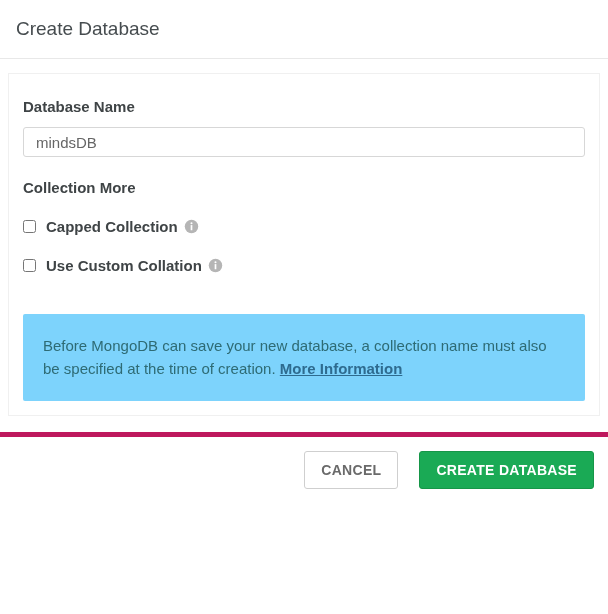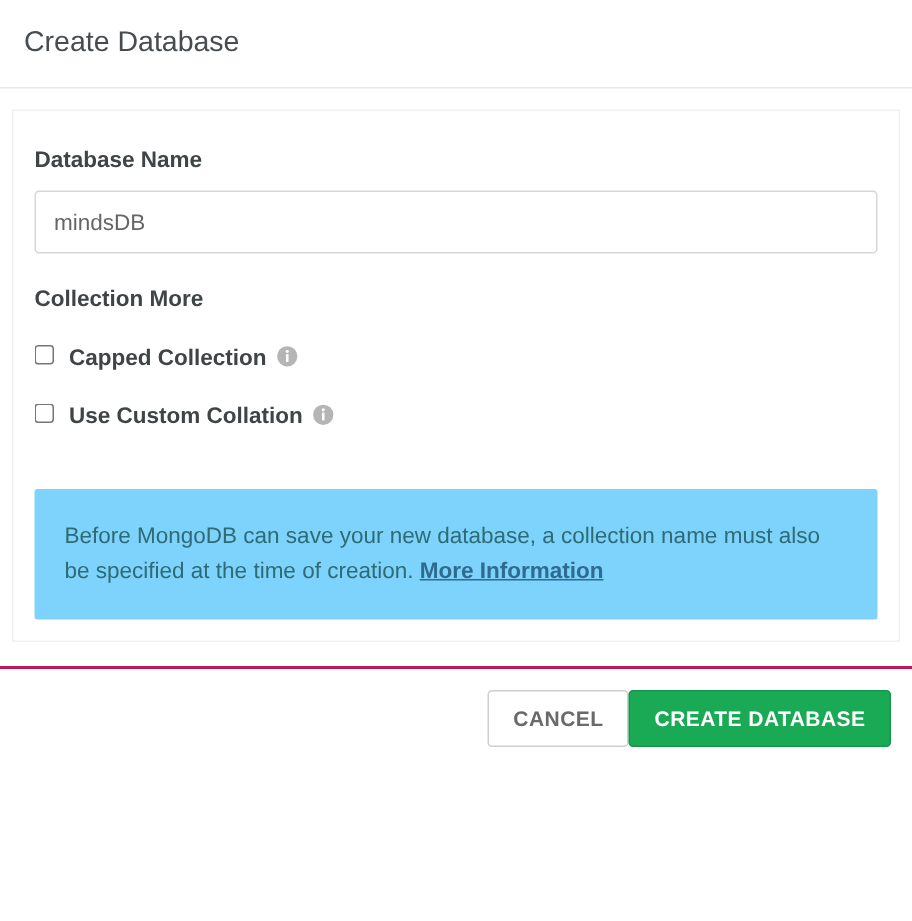--- a/index.html
+++ b/index.html
@@ -38,36 +38,37 @@
   }
   .field-label {
     font-size: 15px;
     font-weight: 700;
     color: #3f4446;
     display: block;
     margin-bottom: 12px;
   }
   .text-input {
     width: 100%;
-    height: 42px;
+    height: 30px;
     border: 1px solid #d7d7d7;
     border-radius: 3px;
     padding: 0 12px;
     font-size: 15px;
     color: #666;
     outline: none;
     font-family: inherit;
   }
   .text-input.focused {
     border: 1px solid #8fbbe8;
     box-shadow: 0 0 0 2px rgba(130,180,230,0.35);
     color: #444;
   }
   .checkbox-row {
     display: flex;
+    align-items: center;
     margin-bottom: 22px;
   }
   .checkbox-row input[type=checkbox] {
     width: 13px;
     height: 13px;
     margin-right: 10px;
   }
   .checkbox-label {
     font-size: 15px;
     font-weight: 700;
@@ -94,26 +95,26 @@
     font-size: 15px;
     line-height: 1.55;
     color: #2e6b74;
   }
   .notice a {
     color: #2e6b8f;
     font-weight: 700;
     text-decoration: underline;
   }
   .modal-footer {
-    border-top: 2px solid #be185d;
+    border-top: 5px solid #be185d;
     padding: 14px 14px 0 14px;
     margin-top: 16px;
     display: flex;
     justify-content: flex-end;
-    gap: 0;
+    gap: 21px;
   }
   .btn {
     height: 38px;
     padding: 0 16px;
     border-radius: 3px;
     font-size: 14px;
     font-weight: 700;
     letter-spacing: 0.3px;
     cursor: pointer;
     border: 1px solid transparent;

